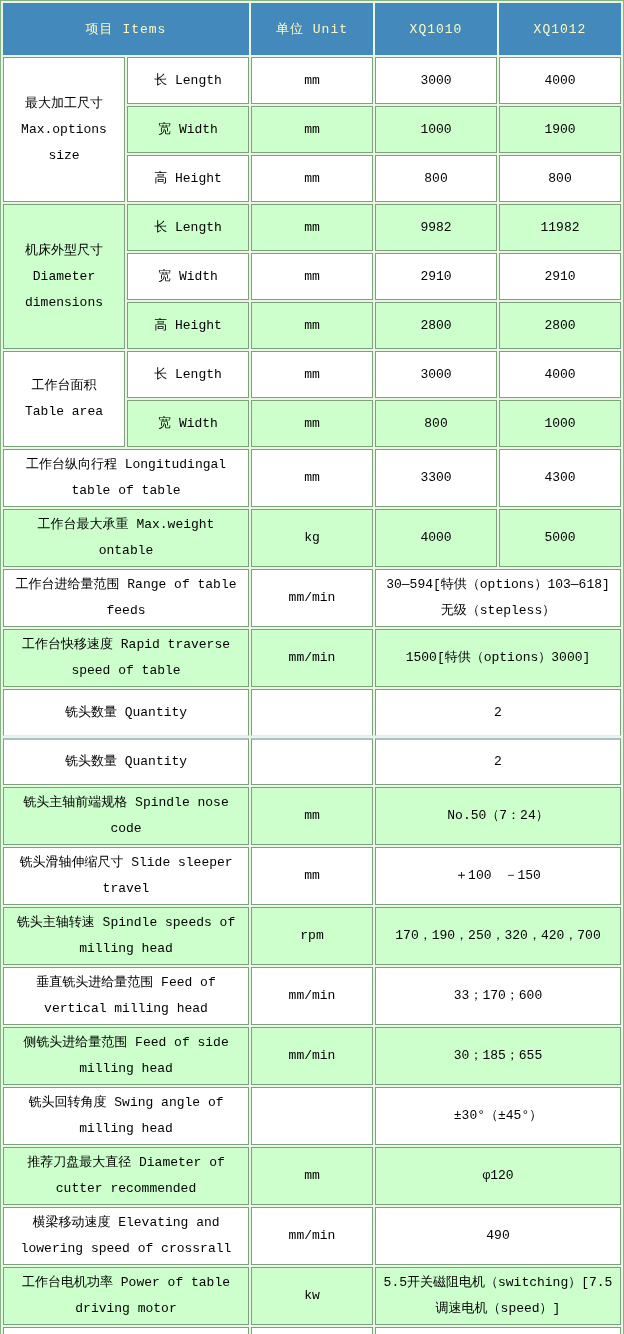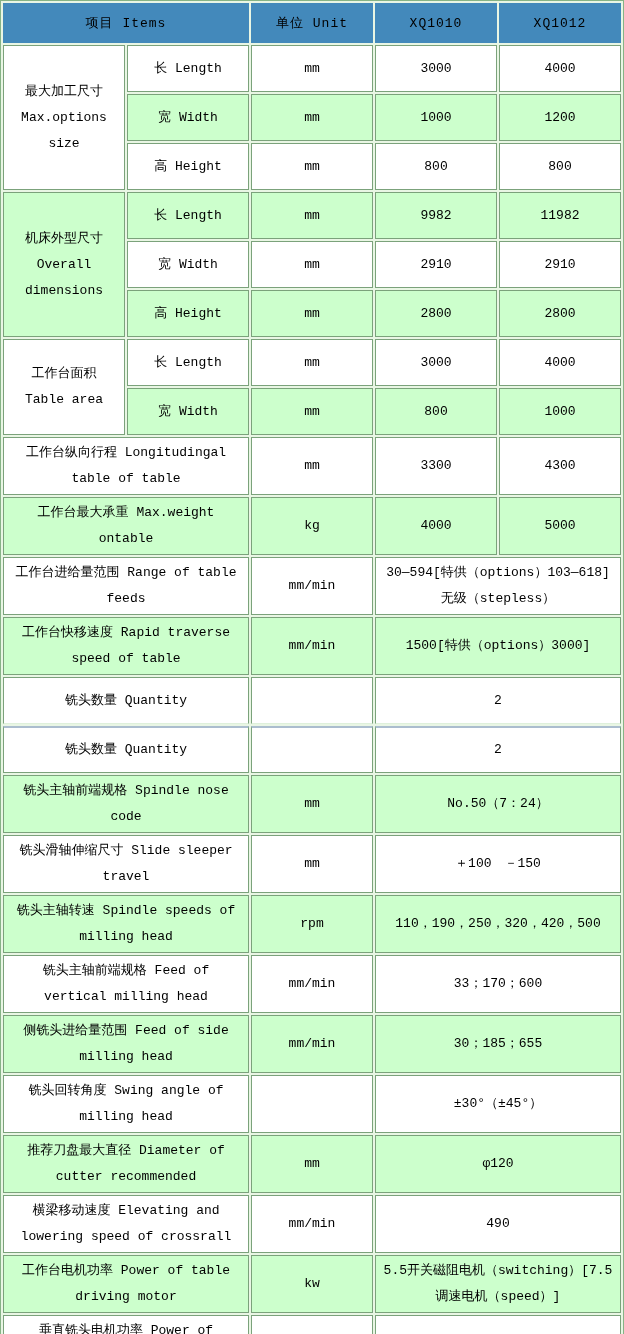--- a/index.html
+++ b/index.html
@@ -10,22 +10,22 @@
     font-size:13px; color:#000;
   }
   table.spec {
     width:624px; table-layout:fixed;
     border-collapse:separate; border-spacing:2px;
     background:var(--gap_bg,#E9F6E4);
     border:1px solid var(--outer_border,#86B386);
   }
   col { width:20%; }
   th {
-    background:var(--header_bg,#4389BB); color:#000000;
-    font-weight:normal; height:40px; border:none;
+    background:var(--header_bg,#4389BB); color:#fef9c3;
+    font-weight:normal; height:52px; border:none;
     text-align:center; vertical-align:middle; letter-spacing:1px;
   }
   td {
     border:1px solid var(--grid,#7BA27B);
     height:47px; padding:2px 5px;
     text-align:center; vertical-align:middle;
     line-height:2.0; word-break:break-word;
   }
   td.w { background:var(--row_white,#FFFFFF); }
   td.g { background:var(--row_green,#CCFFCC); }
@@ -57,31 +57,31 @@
       <td class="w" rowspan="3">最大加工尺寸 Max.options size</td>
       <td class="w">长 Length</td>
       <td class="w">mm</td>
       <td class="w">3000</td>
       <td class="w">4000</td>
     </tr>
     <tr>
       <td class="g">宽 Width</td>
       <td class="g">mm</td>
       <td class="g">1000</td>
-      <td class="g">1200</td>
+      <td class="g">1900</td>
     </tr>
     <tr>
       <td class="w">高 Height</td>
       <td class="w">mm</td>
       <td class="w">800</td>
       <td class="w">800</td>
     </tr>
 
     <tr>
-      <td class="g" rowspan="3">机床外型尺寸 Overall dimensions</td>
+      <td class="g" rowspan="3">机床外型尺寸 Diameter dimensions</td>
       <td class="g">长 Length</td>
       <td class="g">mm</td>
       <td class="g">9982</td>
       <td class="g">11982</td>
     </tr>
     <tr>
       <td class="w">宽 Width</td>
       <td class="w">mm</td>
       <td class="w">2910</td>
       <td class="w">2910</td>
@@ -146,24 +146,24 @@
       <td class="g" colspan="2">No.50（7：24）</td>
     </tr>
     <tr>
       <td class="w" colspan="2">铣头滑轴伸缩尺寸 Slide sleeper travel</td>
       <td class="w">mm</td>
       <td class="w" colspan="2">＋100　－150</td>
     </tr>
     <tr>
       <td class="g" colspan="2">铣头主轴转速 Spindle speeds of milling head</td>
       <td class="g">rpm</td>
-      <td class="g" colspan="2">110，190，250，320，420，500</td>
+      <td class="g" colspan="2">170，190，250，320，420，700</td>
     </tr>
     <tr>
-      <td class="w" colspan="2">铣头主轴前端规格 Feed of vertical milling head</td>
+      <td class="w" colspan="2">垂直铣头进给量范围 Feed of vertical milling head</td>
       <td class="w">mm/min</td>
       <td class="w" colspan="2">33；170；600</td>
     </tr>
     <tr>
       <td class="g" colspan="2">侧铣头进给量范围 Feed of side milling head</td>
       <td class="g">mm/min</td>
       <td class="g" colspan="2">30；185；655</td>
     </tr>
     <tr>
       <td class="w" colspan="2">铣头回转角度 Swing angle of milling head</td>

